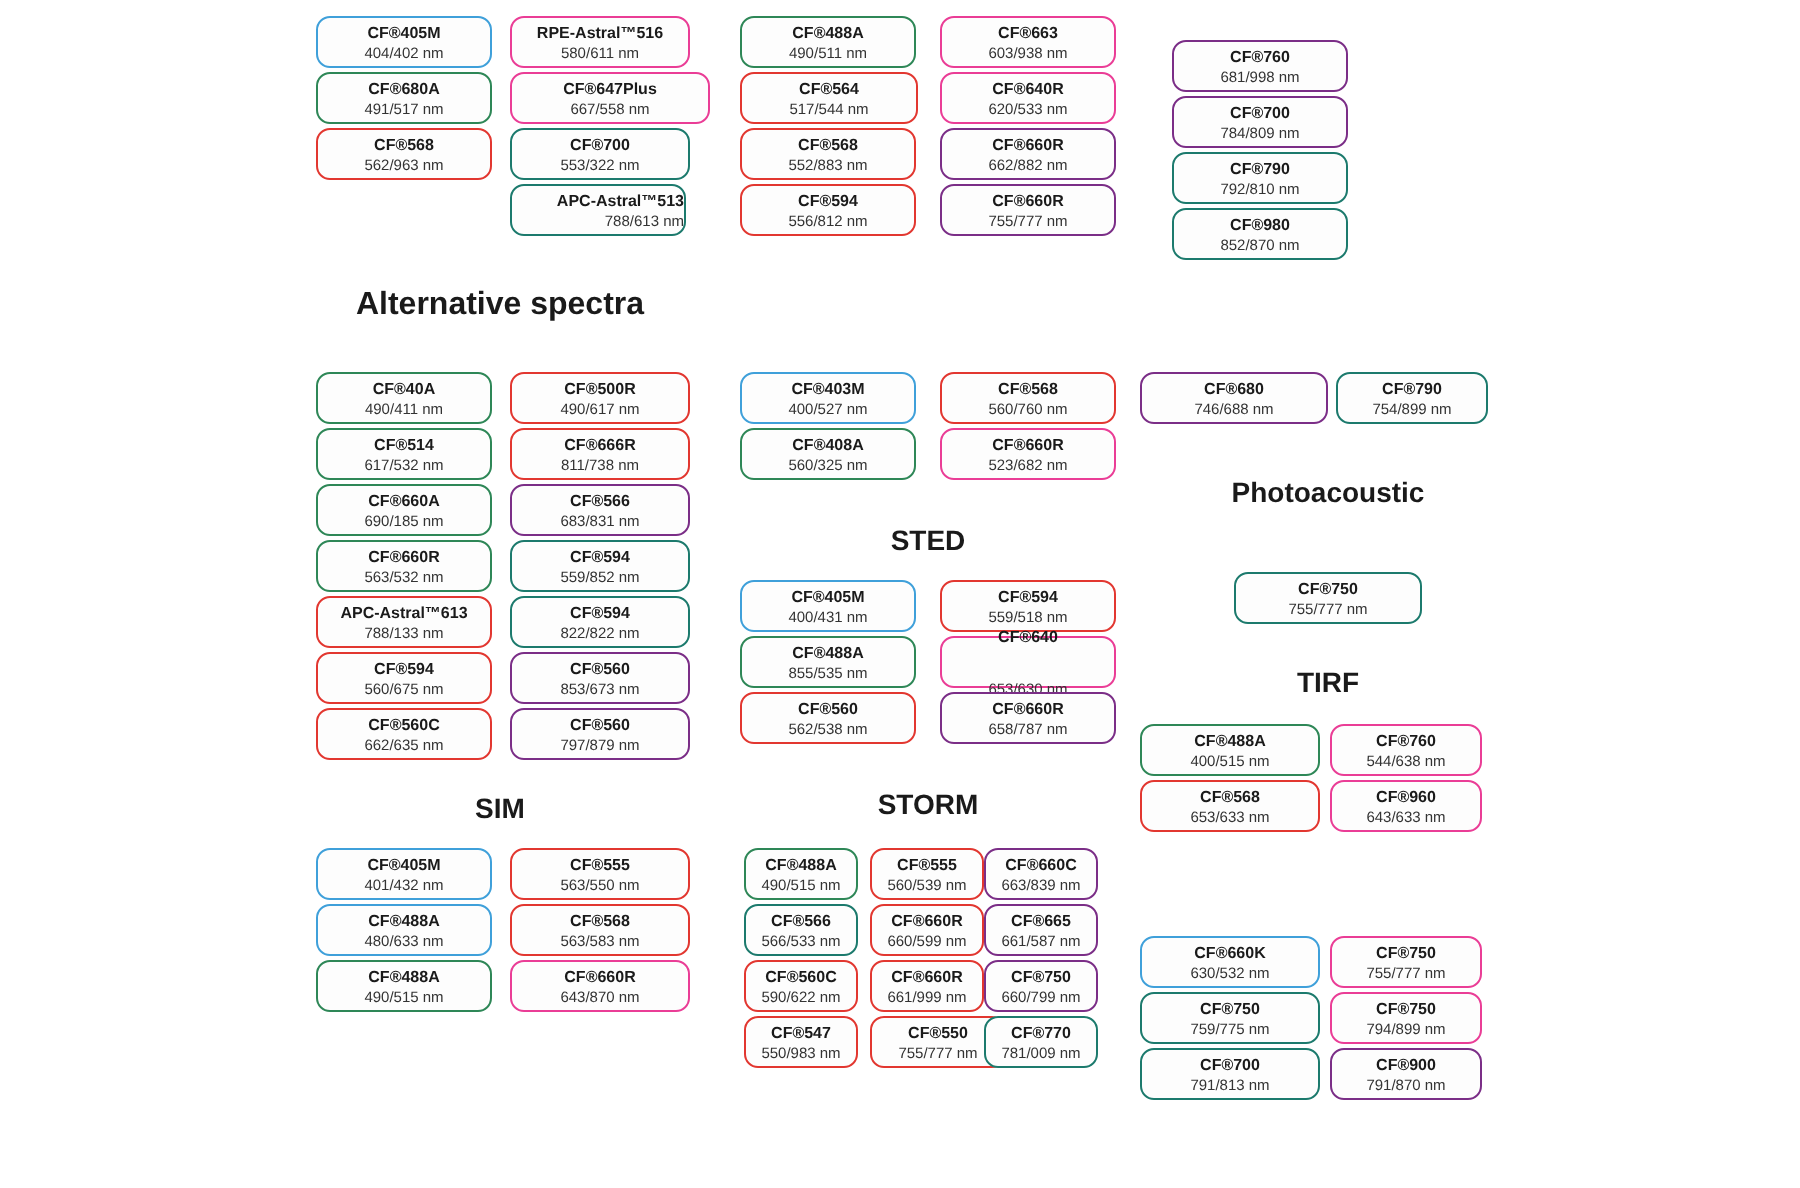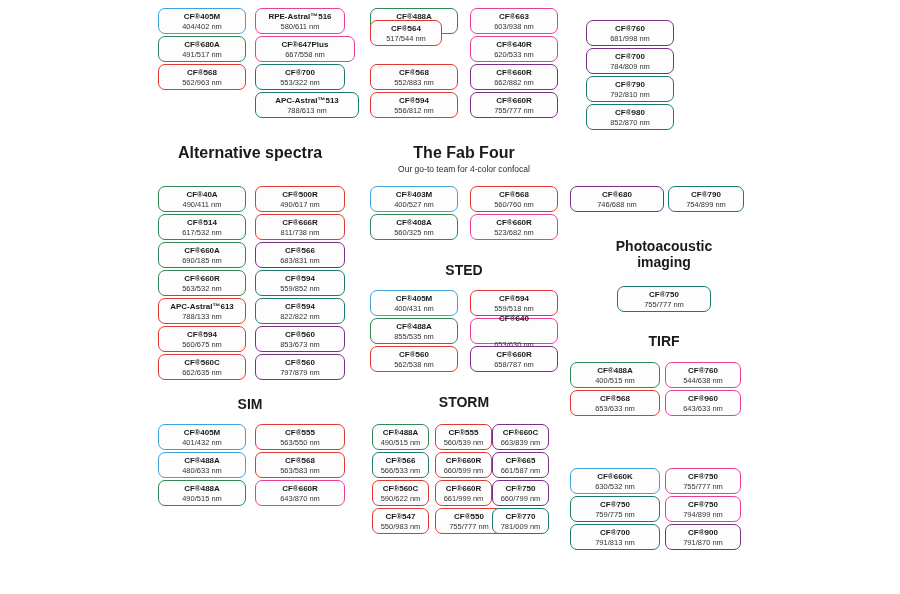--- a/index.html
+++ b/index.html
@@ -25,32 +25,27 @@
 </style>
 </head>
 <body>
 
 <div class="canvas">
 
   <div class="sec-header hdr-alt">
     <div class="sec-title">Alternative spectra</div>
   </div>
 
-  <div class="sec-header hdr-fab">
-    <div class="sec-title">The Fab Four</div>
-    <div class="sec-sub">Our go-to team for 4-color confocal</div>
-  </div>
 
   <div class="sec-header hdr-sted">
     <div class="sec-title small">STED</div>
   </div>
 
   <div class="sec-header hdr-pa">
     <div class="sec-title small">Photoacoustic</div>
-    <div class="sec-title small">imaging</div>
   </div>
 
   <div class="sec-header hdr-tirf">
     <div class="sec-title small">TIRF</div>
   </div>
 
   <div class="sec-header hdr-sim">
     <div class="sec-title small">SIM</div>
   </div>
 
@@ -77,29 +72,29 @@
         <div class="chip-value">580/611 nm</div>
       </div>
       <div class="chip" style="left: 255px; top: 36px; width: 100px; border-color: rgb(234, 61, 150); text-align: right;">
         <div class="chip-name">CF®647Plus</div>
         <div class="chip-value">667/558 nm</div>
       </div>
       <div class="chip" style="left: 255px; top: 64px; width: 90px; border-color: rgb(28, 122, 109);">
         <div class="chip-name">CF®700</div>
         <div class="chip-value">553/322 nm</div>
       </div>
-      <div class="chip" style="left: 255px; top: 92px; width: 104px; border-color: rgb(28, 122, 109);">
+      <div class="chip" style="left: 255px; top: 92px; width: 88px; border-color: rgb(28, 122, 109); align-items: flex-end;">
         <div class="chip-name">APC-Astral™513</div>
         <div class="chip-value">788/613 nm</div>
       </div>
       <div class="chip" style="left: 370px; top: 8px; width: 88px; border-color: rgb(46, 135, 87);">
         <div class="chip-name">CF®488A</div>
         <div class="chip-value">490/511 nm</div>
       </div>
-      <div class="chip" style="left: 370px; top: 20px; width: 72px; border-color: rgb(226, 55, 48); text-align: right;">
+      <div class="chip" style="left: 370px; top: 36px; width: 89px; border-color: rgb(226, 55, 48); text-align: right;">
         <div class="chip-name">CF®564</div>
         <div class="chip-value">517/544 nm</div>
       </div>
       <div class="chip" style="left: 370px; top: 64px; width: 88px; border-color: rgb(226, 55, 48);">
         <div class="chip-name">CF®568</div>
         <div class="chip-value">552/883 nm</div>
       </div>
       <div class="chip" style="left: 370px; top: 92px; width: 88px; border-color: rgb(226, 55, 48);">
         <div class="chip-name">CF®594</div>
         <div class="chip-value">556/812 nm</div>

